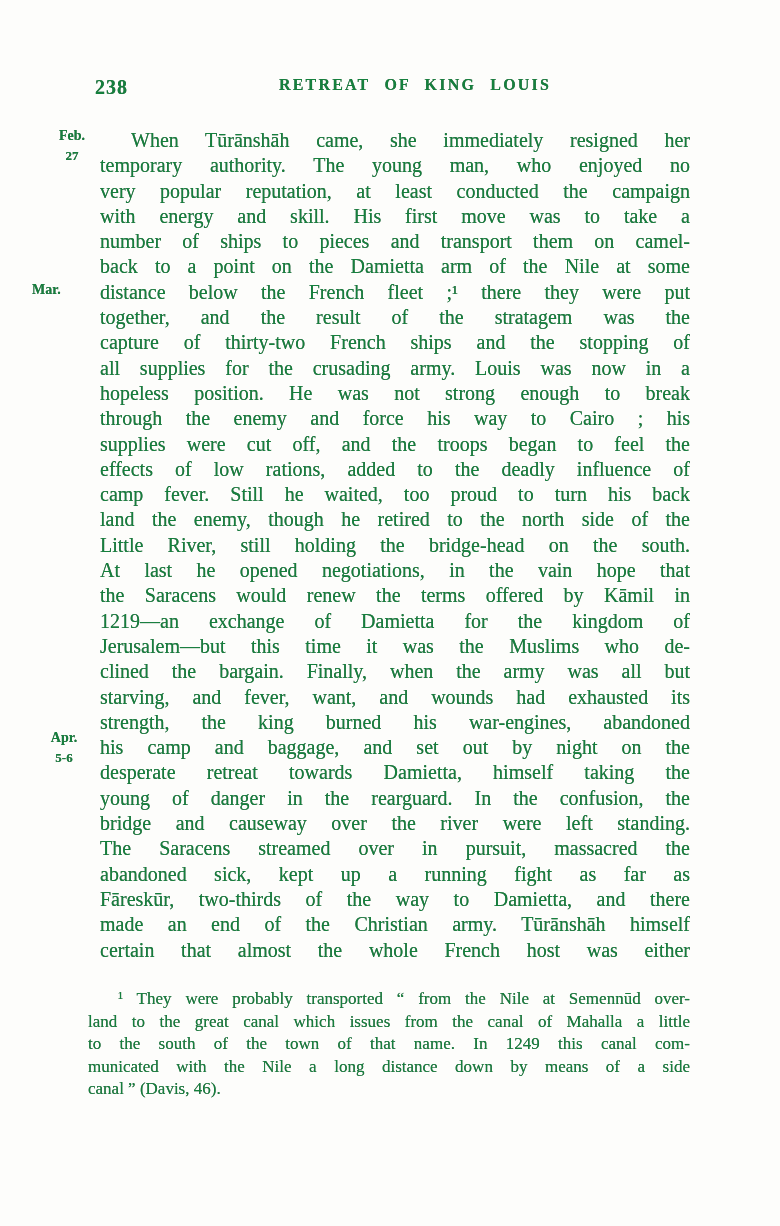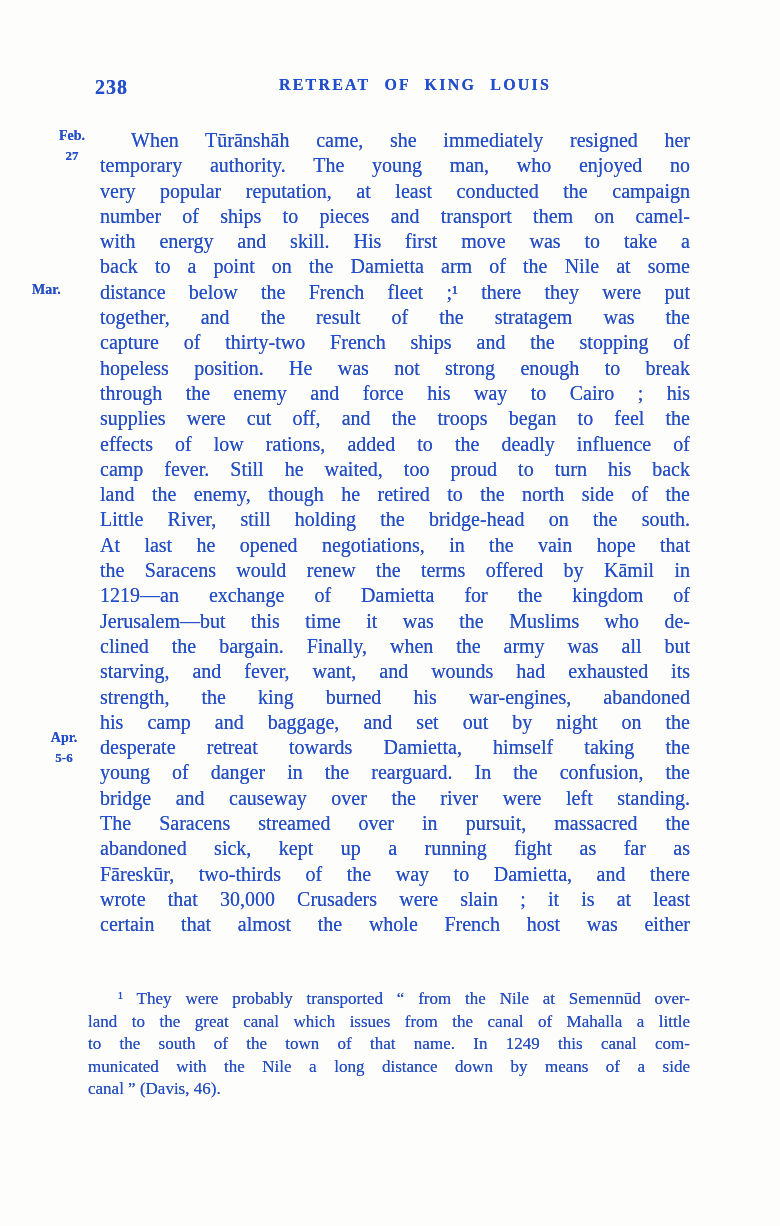--- a/index.html
+++ b/index.html
@@ -6,21 +6,21 @@
     margin: 0;
     padding: 0;
     background: #ffffff;
   }
   .page {
     position: relative;
     width: 780px;
     height: 1226px;
     background: #fdfdfb;
     font-family: "Liberation Serif", "DejaVu Serif", serif;
-    color: #1d4ed8;
+    color: #15803d;
     overflow: hidden;
   }
   .ink {
     text-shadow: 0 0 0.5px rgba(10,10,10,0.6);
   }
   
   .page-number {
     position: absolute;
     left: 95px;
     top: 76px;
@@ -117,26 +117,27 @@
 
   <div class="margin-note note-apr ink">
     <div class="month">Apr.</div>
     <div class="day">5-6</div>
   </div>
 
   <div class="body-text ink">
       <div class="bline first">When Tūrānshāh came, she immediately resigned her</div>
       <div class="bline">temporary authority.  The young man, who enjoyed no</div>
       <div class="bline">very popular reputation, at least conducted the campaign</div>
+      <div class="bline">with energy and skill.  His first move was to take a</div>
       <div class="bline">number of ships to pieces and transport them on camel-</div>
-      <div class="bline">with energy and skill.  His first move was to take a</div>
       <div class="bline">back to a point on the Damietta arm of the Nile at some</div>
       <div class="bline">distance below the French fleet ;¹ there they were put</div>
       <div class="bline">together, and the result of the stratagem was the</div>
       <div class="bline">capture of thirty-two French ships and the stopping of</div>
+      <div class="bline">all supplies for the crusading army.  Louis was now in a</div>
       <div class="bline">hopeless position.  He was not strong enough to break</div>
       <div class="bline">through the enemy and force his way to Cairo ; his</div>
       <div class="bline">supplies were cut off, and the troops began to feel the</div>
       <div class="bline">effects of low rations, added to the deadly influence of</div>
       <div class="bline">camp fever.  Still he waited, too proud to turn his back</div>
       <div class="bline">land the enemy, though he retired to the north side of the</div>
       <div class="bline">Little River, still holding the bridge-head on the south.</div>
       <div class="bline">At last he opened negotiations, in the vain hope that</div>
       <div class="bline">the Saracens would renew the terms offered by Kāmil in</div>
       <div class="bline">1219—an exchange of Damietta for the kingdom of</div>
@@ -144,21 +145,21 @@
       <div class="bline">clined the bargain.  Finally, when the army was all but</div>
       <div class="bline">starving, and fever, want, and wounds had exhausted its</div>
       <div class="bline">strength, the king burned his war-engines, abandoned</div>
       <div class="bline">his camp and baggage, and set out by night on the</div>
       <div class="bline">desperate retreat towards Damietta, himself taking the</div>
       <div class="bline">young of danger in the rearguard.  In the confusion, the</div>
       <div class="bline">bridge and causeway over the river were left standing.</div>
       <div class="bline">The Saracens streamed over in pursuit, massacred the</div>
       <div class="bline">abandoned sick, kept up a running fight as far as</div>
       <div class="bline">Fāreskūr, two-thirds of the way to Damietta, and there</div>
-      <div class="bline">wrote that 30,000 Crusaders were slain ; it is at least</div>
+      <div class="bline">made an end of the Christian army.  Tūrānshāh himself</div>
       <div class="bline last">certain that almost the whole French host was either</div>
     </div>
 
   <div class="footnote ink">
       <div class="fline first">¹ They were probably transported “ from the Nile at Semennūd over-</div>
       <div class="fline">land to the great canal which issues from the canal of Mahalla a little</div>
       <div class="fline">to the south of the town of that name.  In 1249 this canal com-</div>
       <div class="fline">municated with the Nile a long distance down by means of a side</div>
       <div class="fline last">canal ” (Davis, 46).</div>
     </div>

